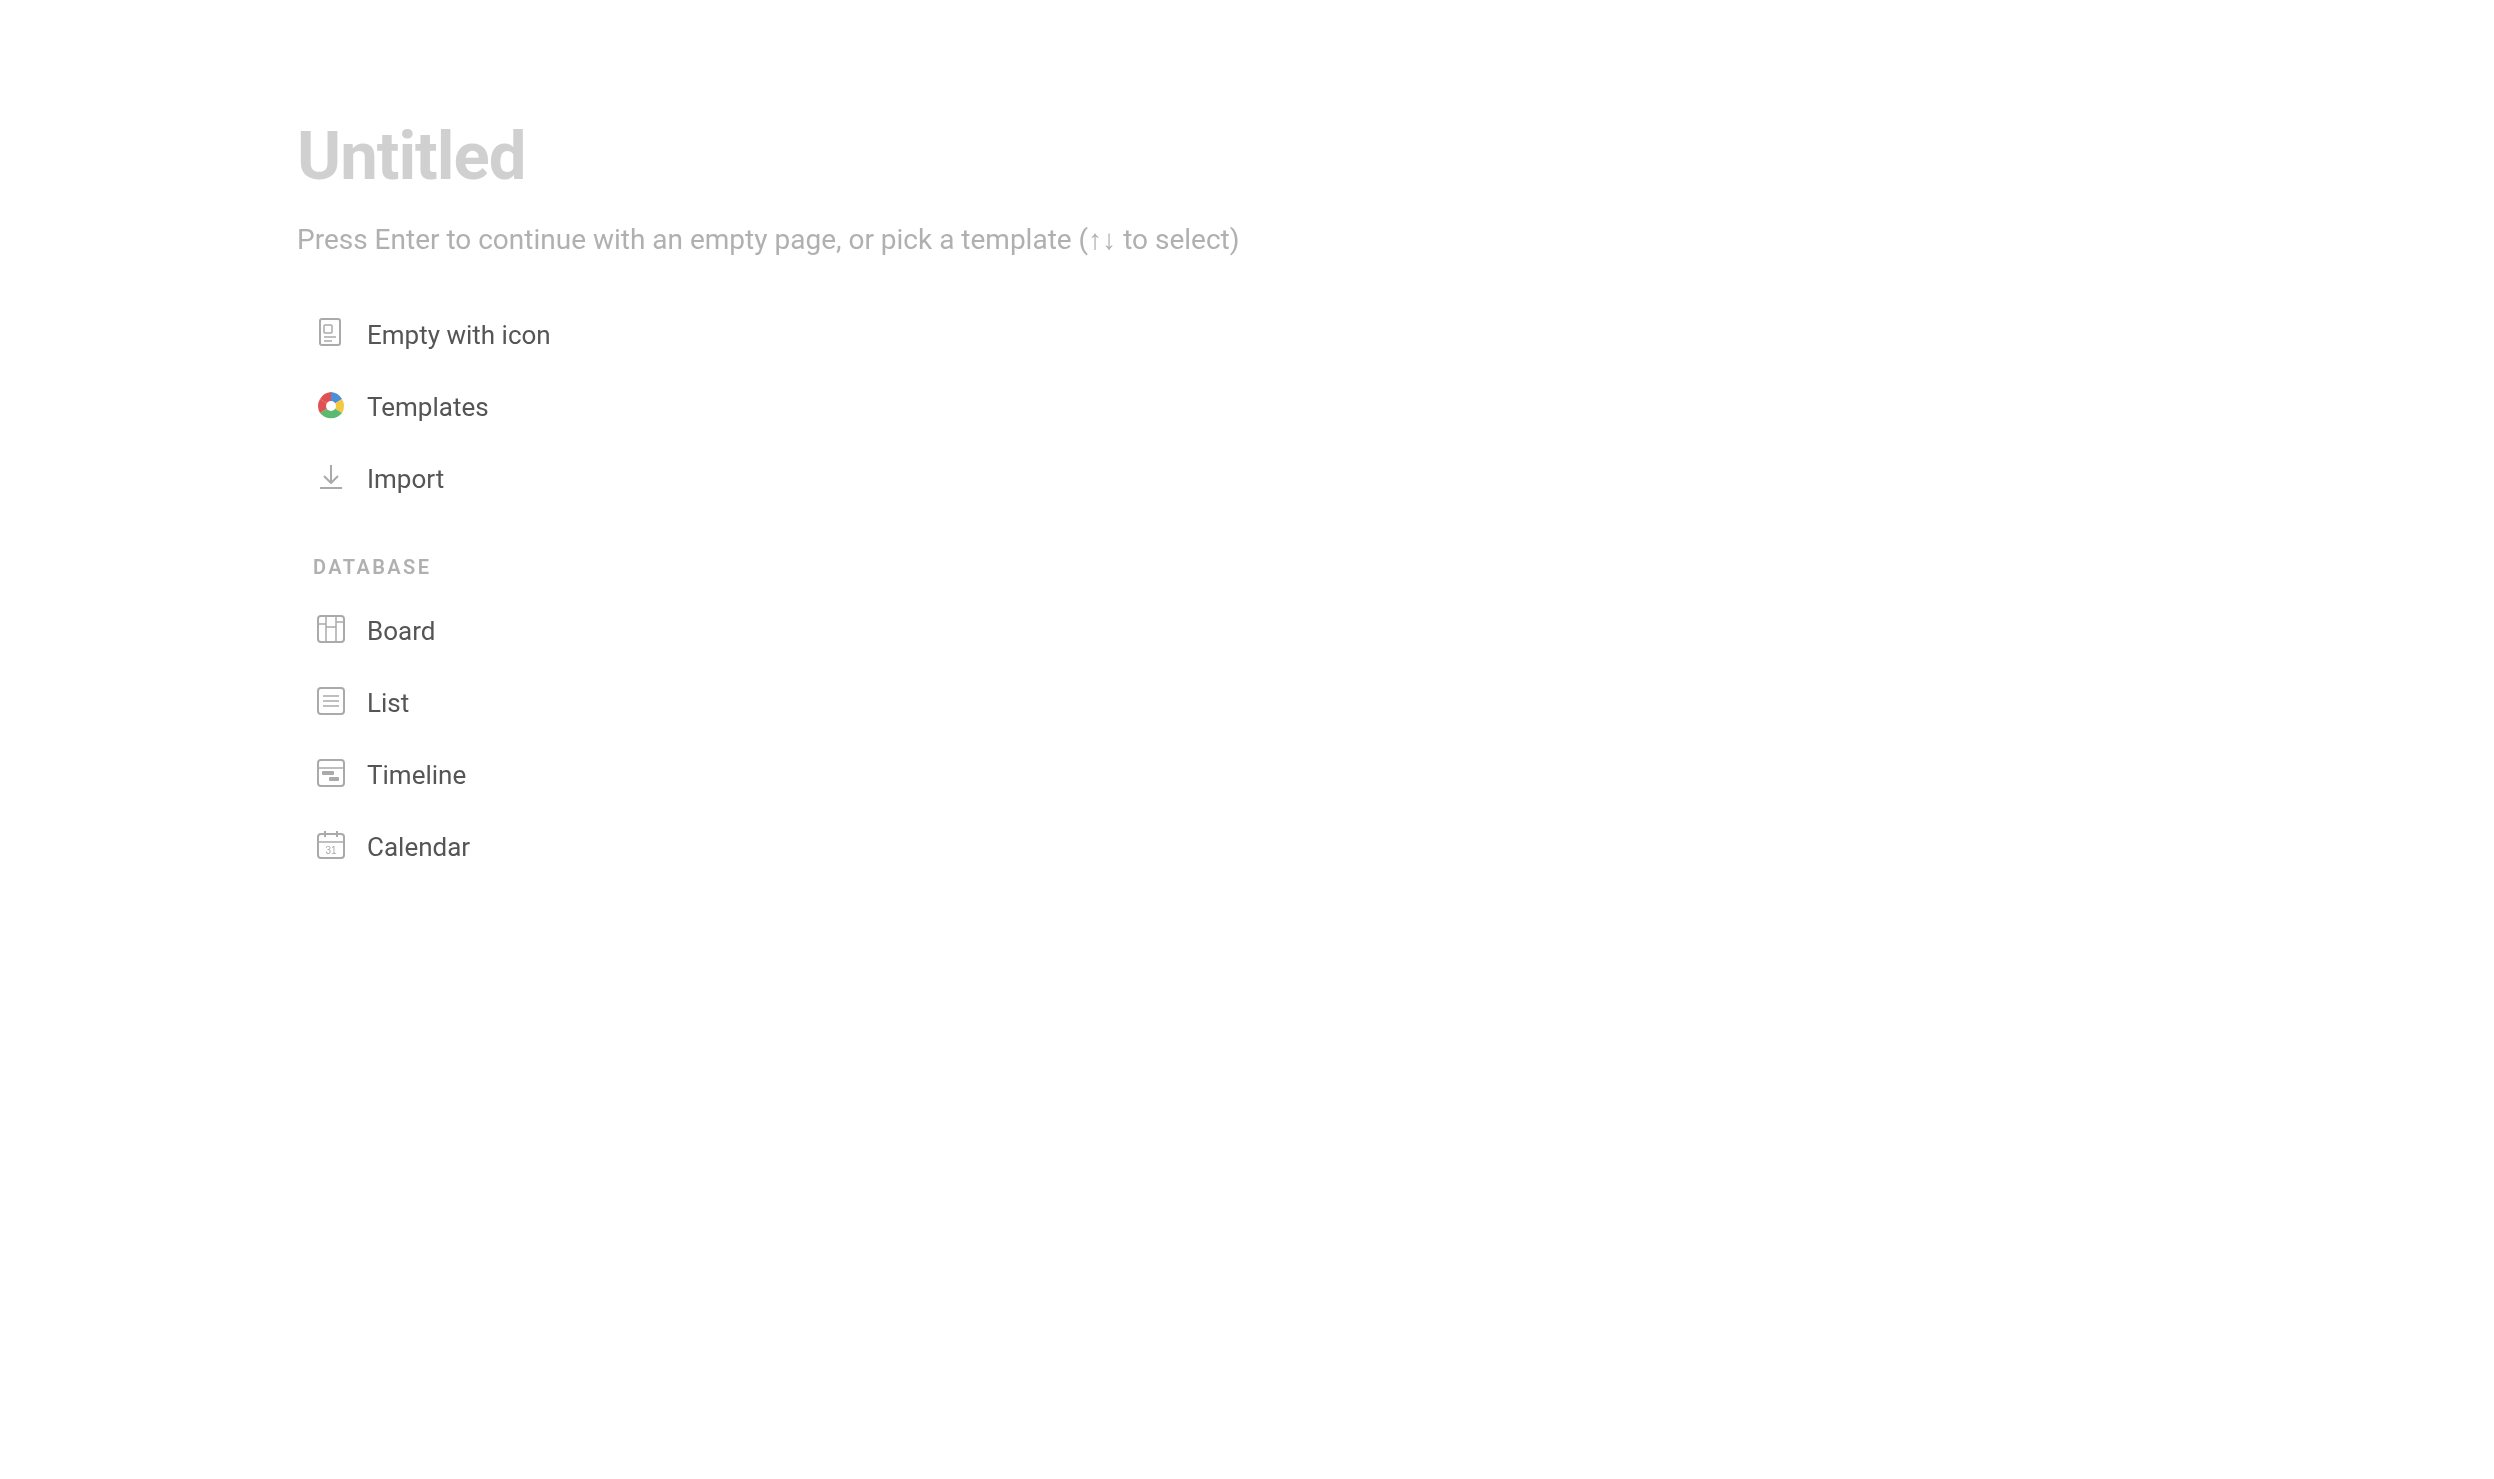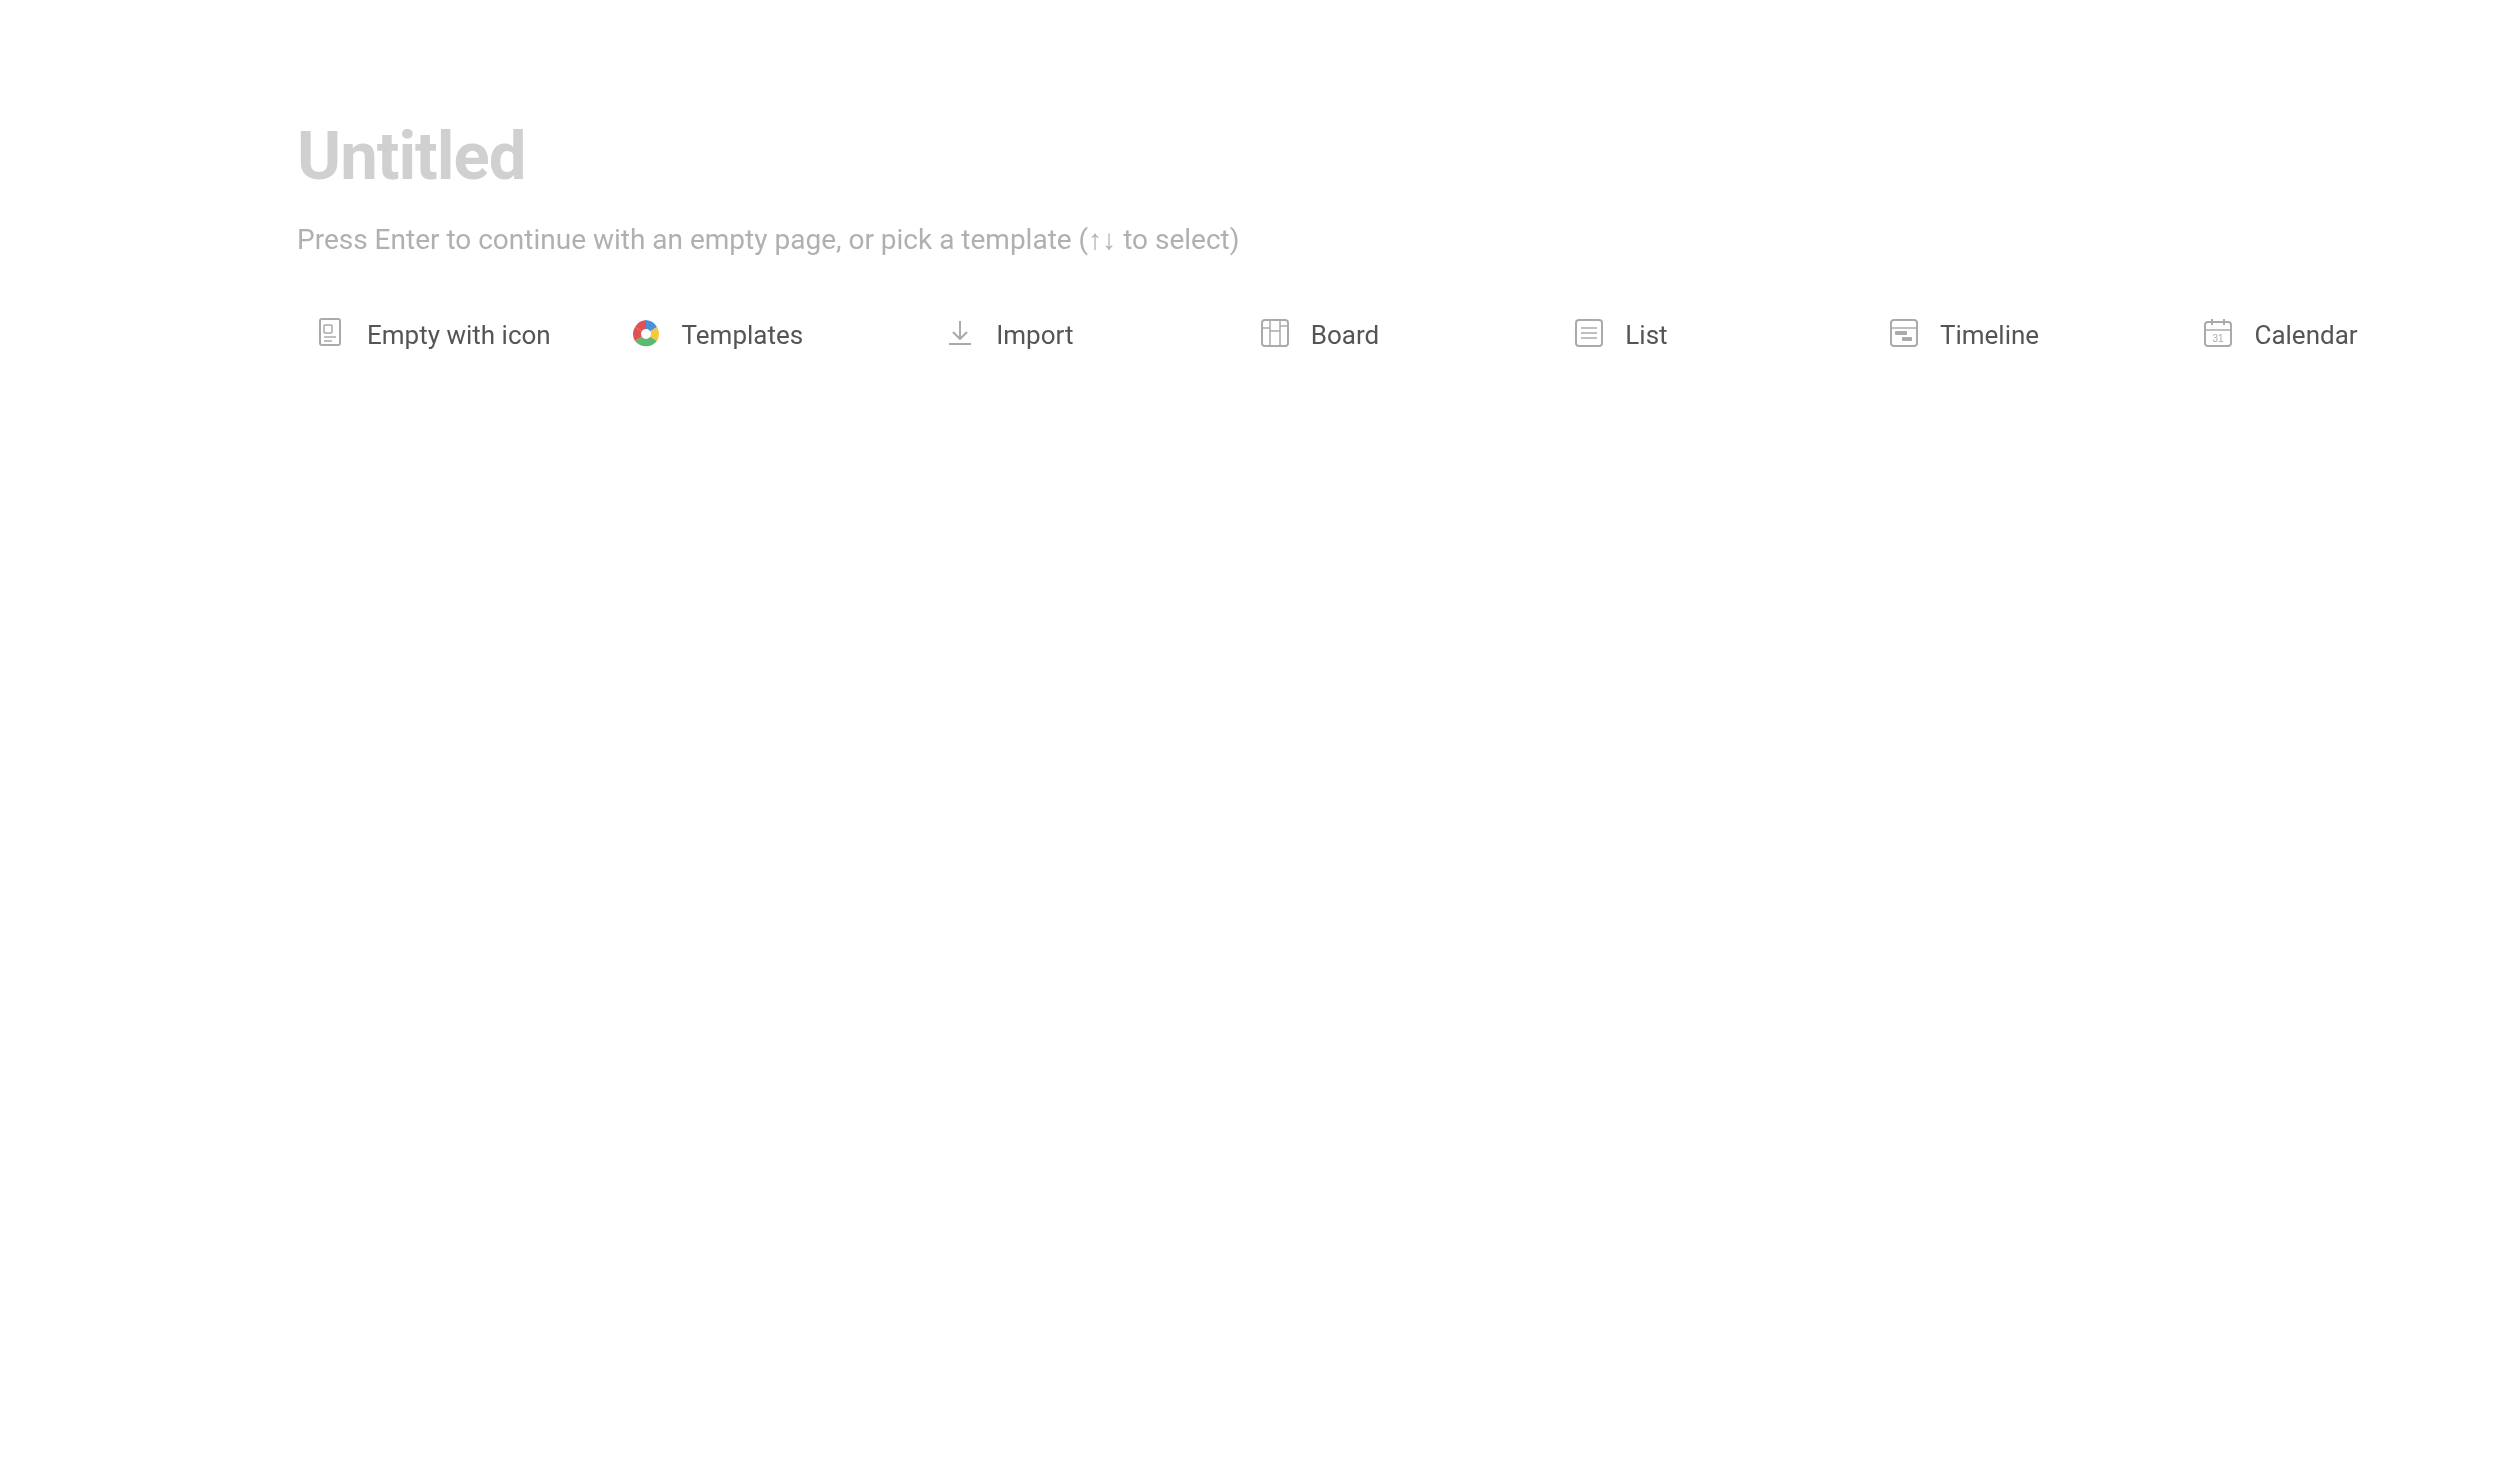--- a/index.html
+++ b/index.html
@@ -30,22 +30,22 @@
 
     .subtitle {
       font-size: 28px;
       color: #b0b0b0;
       margin-bottom: 51px;
       font-weight: 400;
     }
 
     .menu-list {
       display: flex;
-      flex-direction: row;
-      gap: 4px;
+      flex-direction: column;
+      gap: 16px;
     }
 
     .menu-item {
       display: flex;
       align-items: center;
       gap: 18px;
       padding: 10px 16px;
       border-radius: 6px;
       cursor: pointer;
       font-size: 26px;
@@ -126,20 +126,21 @@
       <span class="menu-icon">
         <svg width="32" height="32" viewBox="0 0 32 32" fill="none" xmlns="http://www.w3.org/2000/svg">
           <line x1="16" y1="4" x2="16" y2="22" stroke="#aaaaaa" stroke-width="2"></line>
           <polyline points="9,15 16,22 23,15" stroke="#aaaaaa" stroke-width="2" fill="none" stroke-linejoin="round"></polyline>
           <line x1="5" y1="27" x2="27" y2="27" stroke="#aaaaaa" stroke-width="2"></line>
         </svg>
       </span>
       <span>Import</span>
     </div>
 
+    <div class="section-label">DATABASE</div>
 
 
     <div class="menu-item">
       <span class="menu-icon">
         <svg width="32" height="32" viewBox="0 0 32 32" fill="none" xmlns="http://www.w3.org/2000/svg">
           <rect x="3" y="3" width="26" height="26" rx="3" stroke="#aaaaaa" stroke-width="2" fill="none"></rect>
           <line x1="11" y1="3" x2="11" y2="29" stroke="#aaaaaa" stroke-width="1.5"></line>
           <line x1="21" y1="3" x2="21" y2="29" stroke="#aaaaaa" stroke-width="1.5"></line>
           <line x1="3" y1="11" x2="11" y2="11" stroke="#aaaaaa" stroke-width="1.5"></line>
           <line x1="11" y1="14" x2="21" y2="14" stroke="#aaaaaa" stroke-width="1.5"></line>

